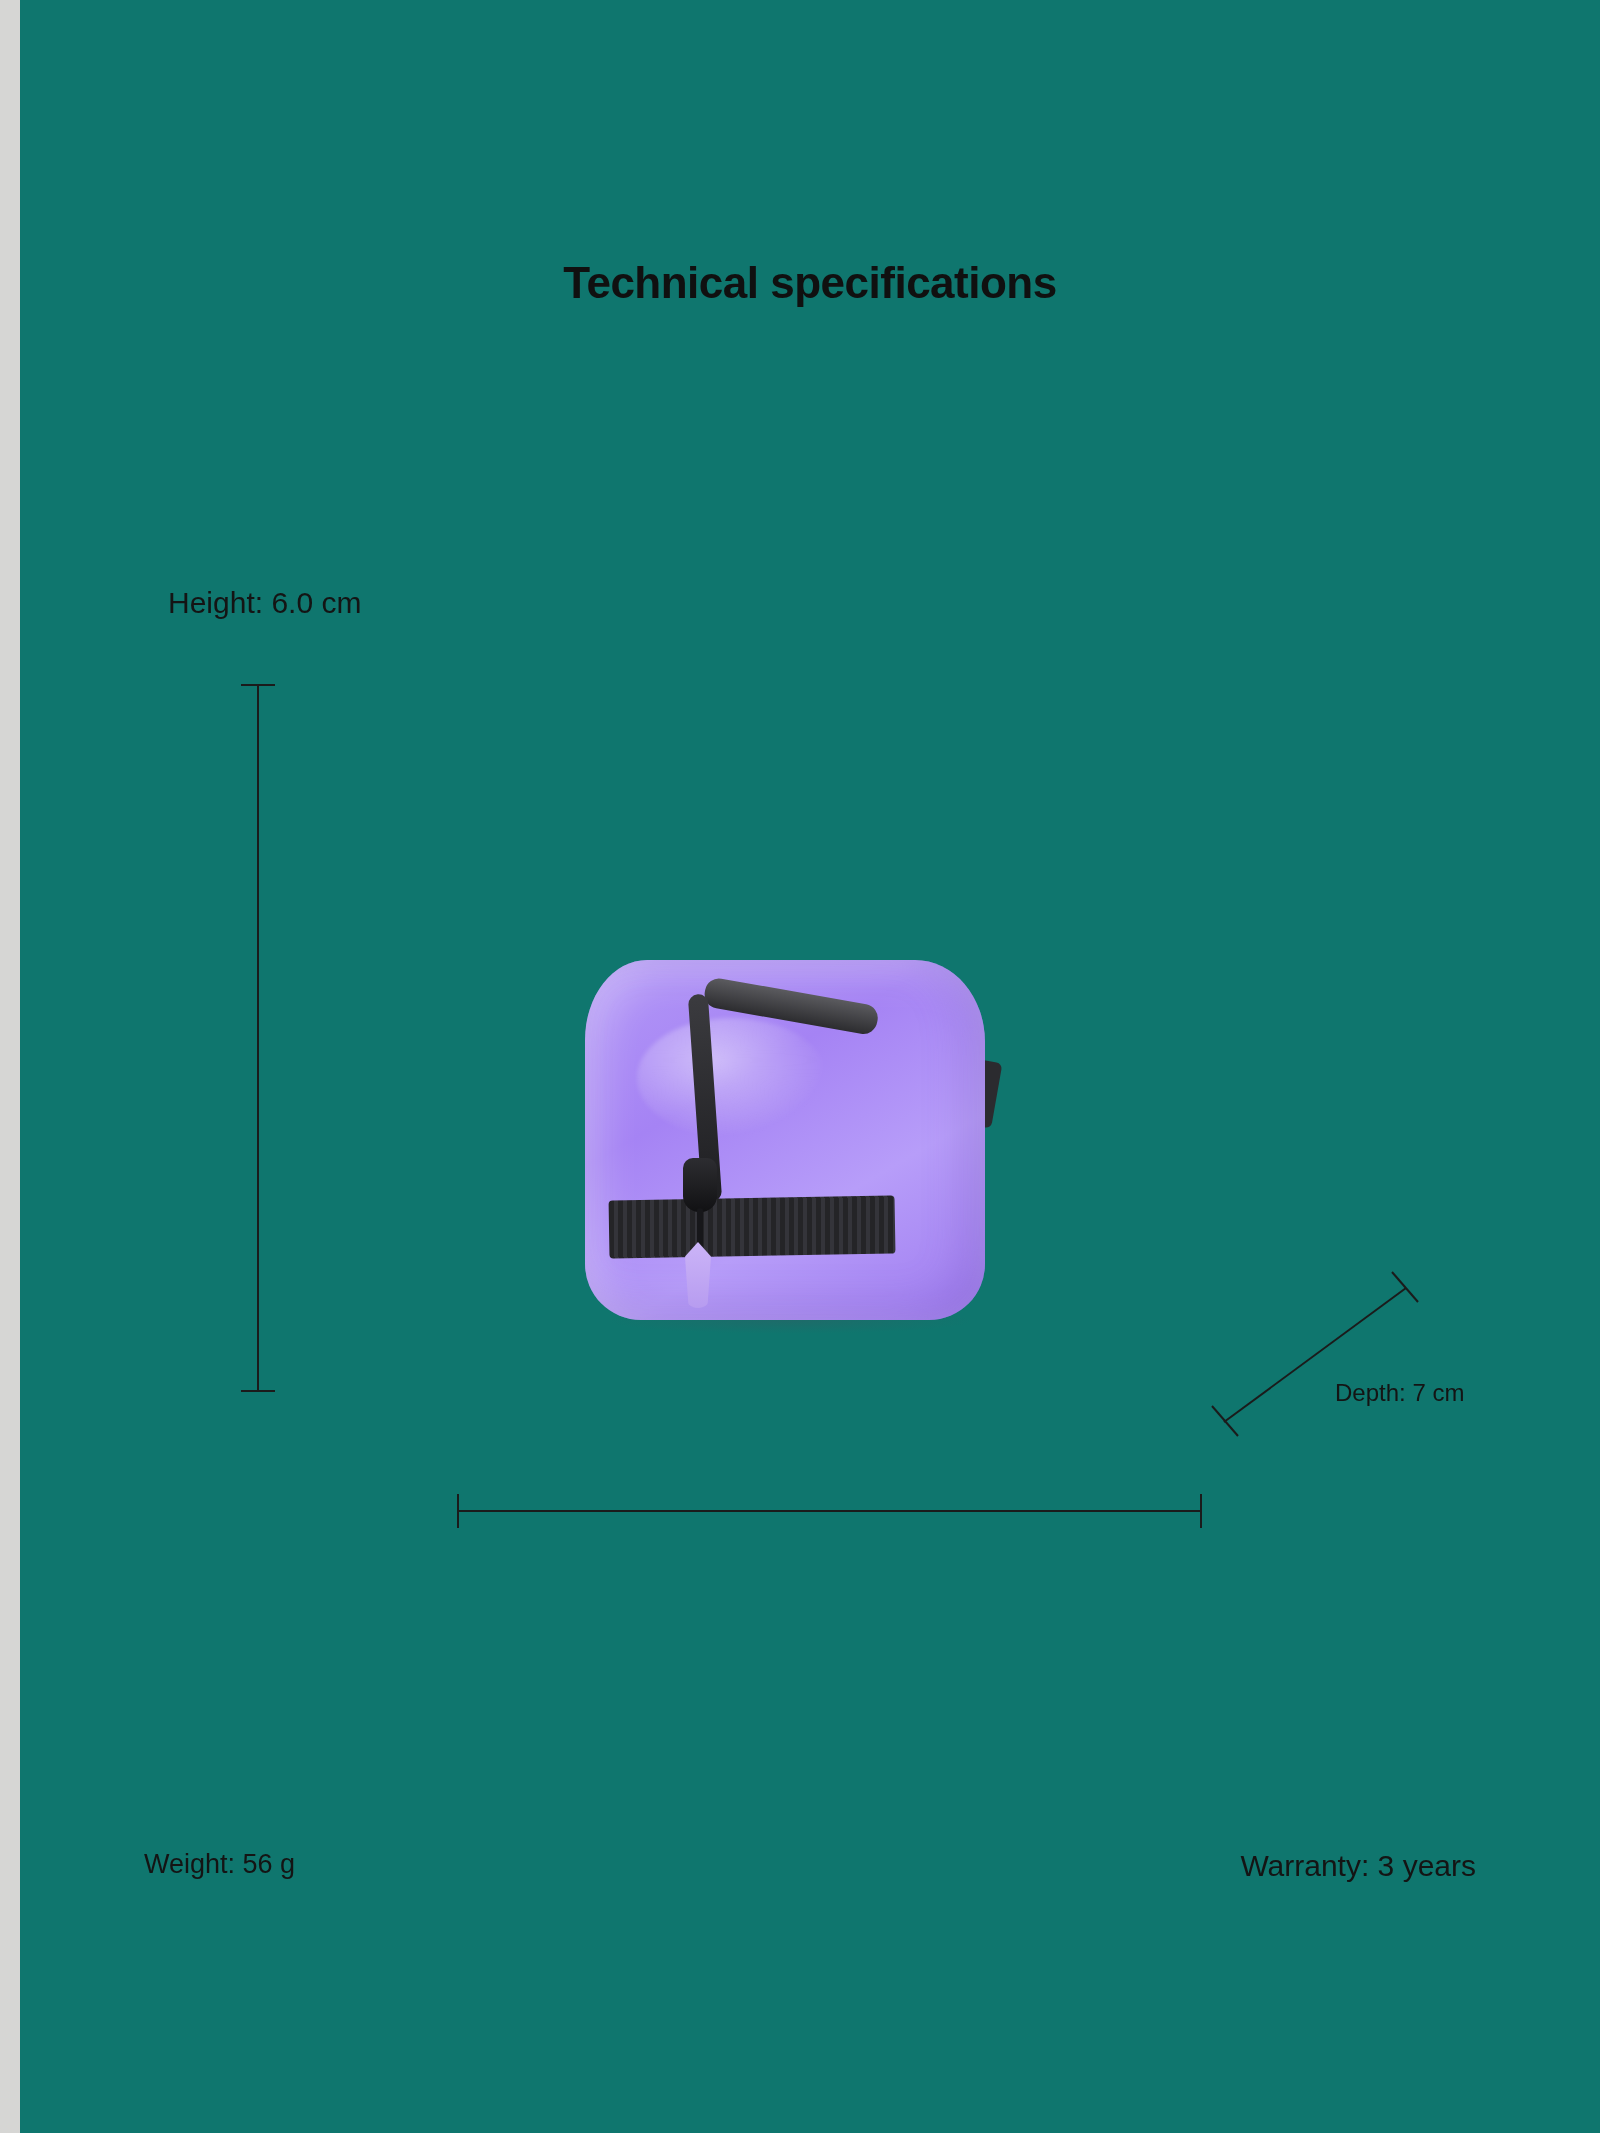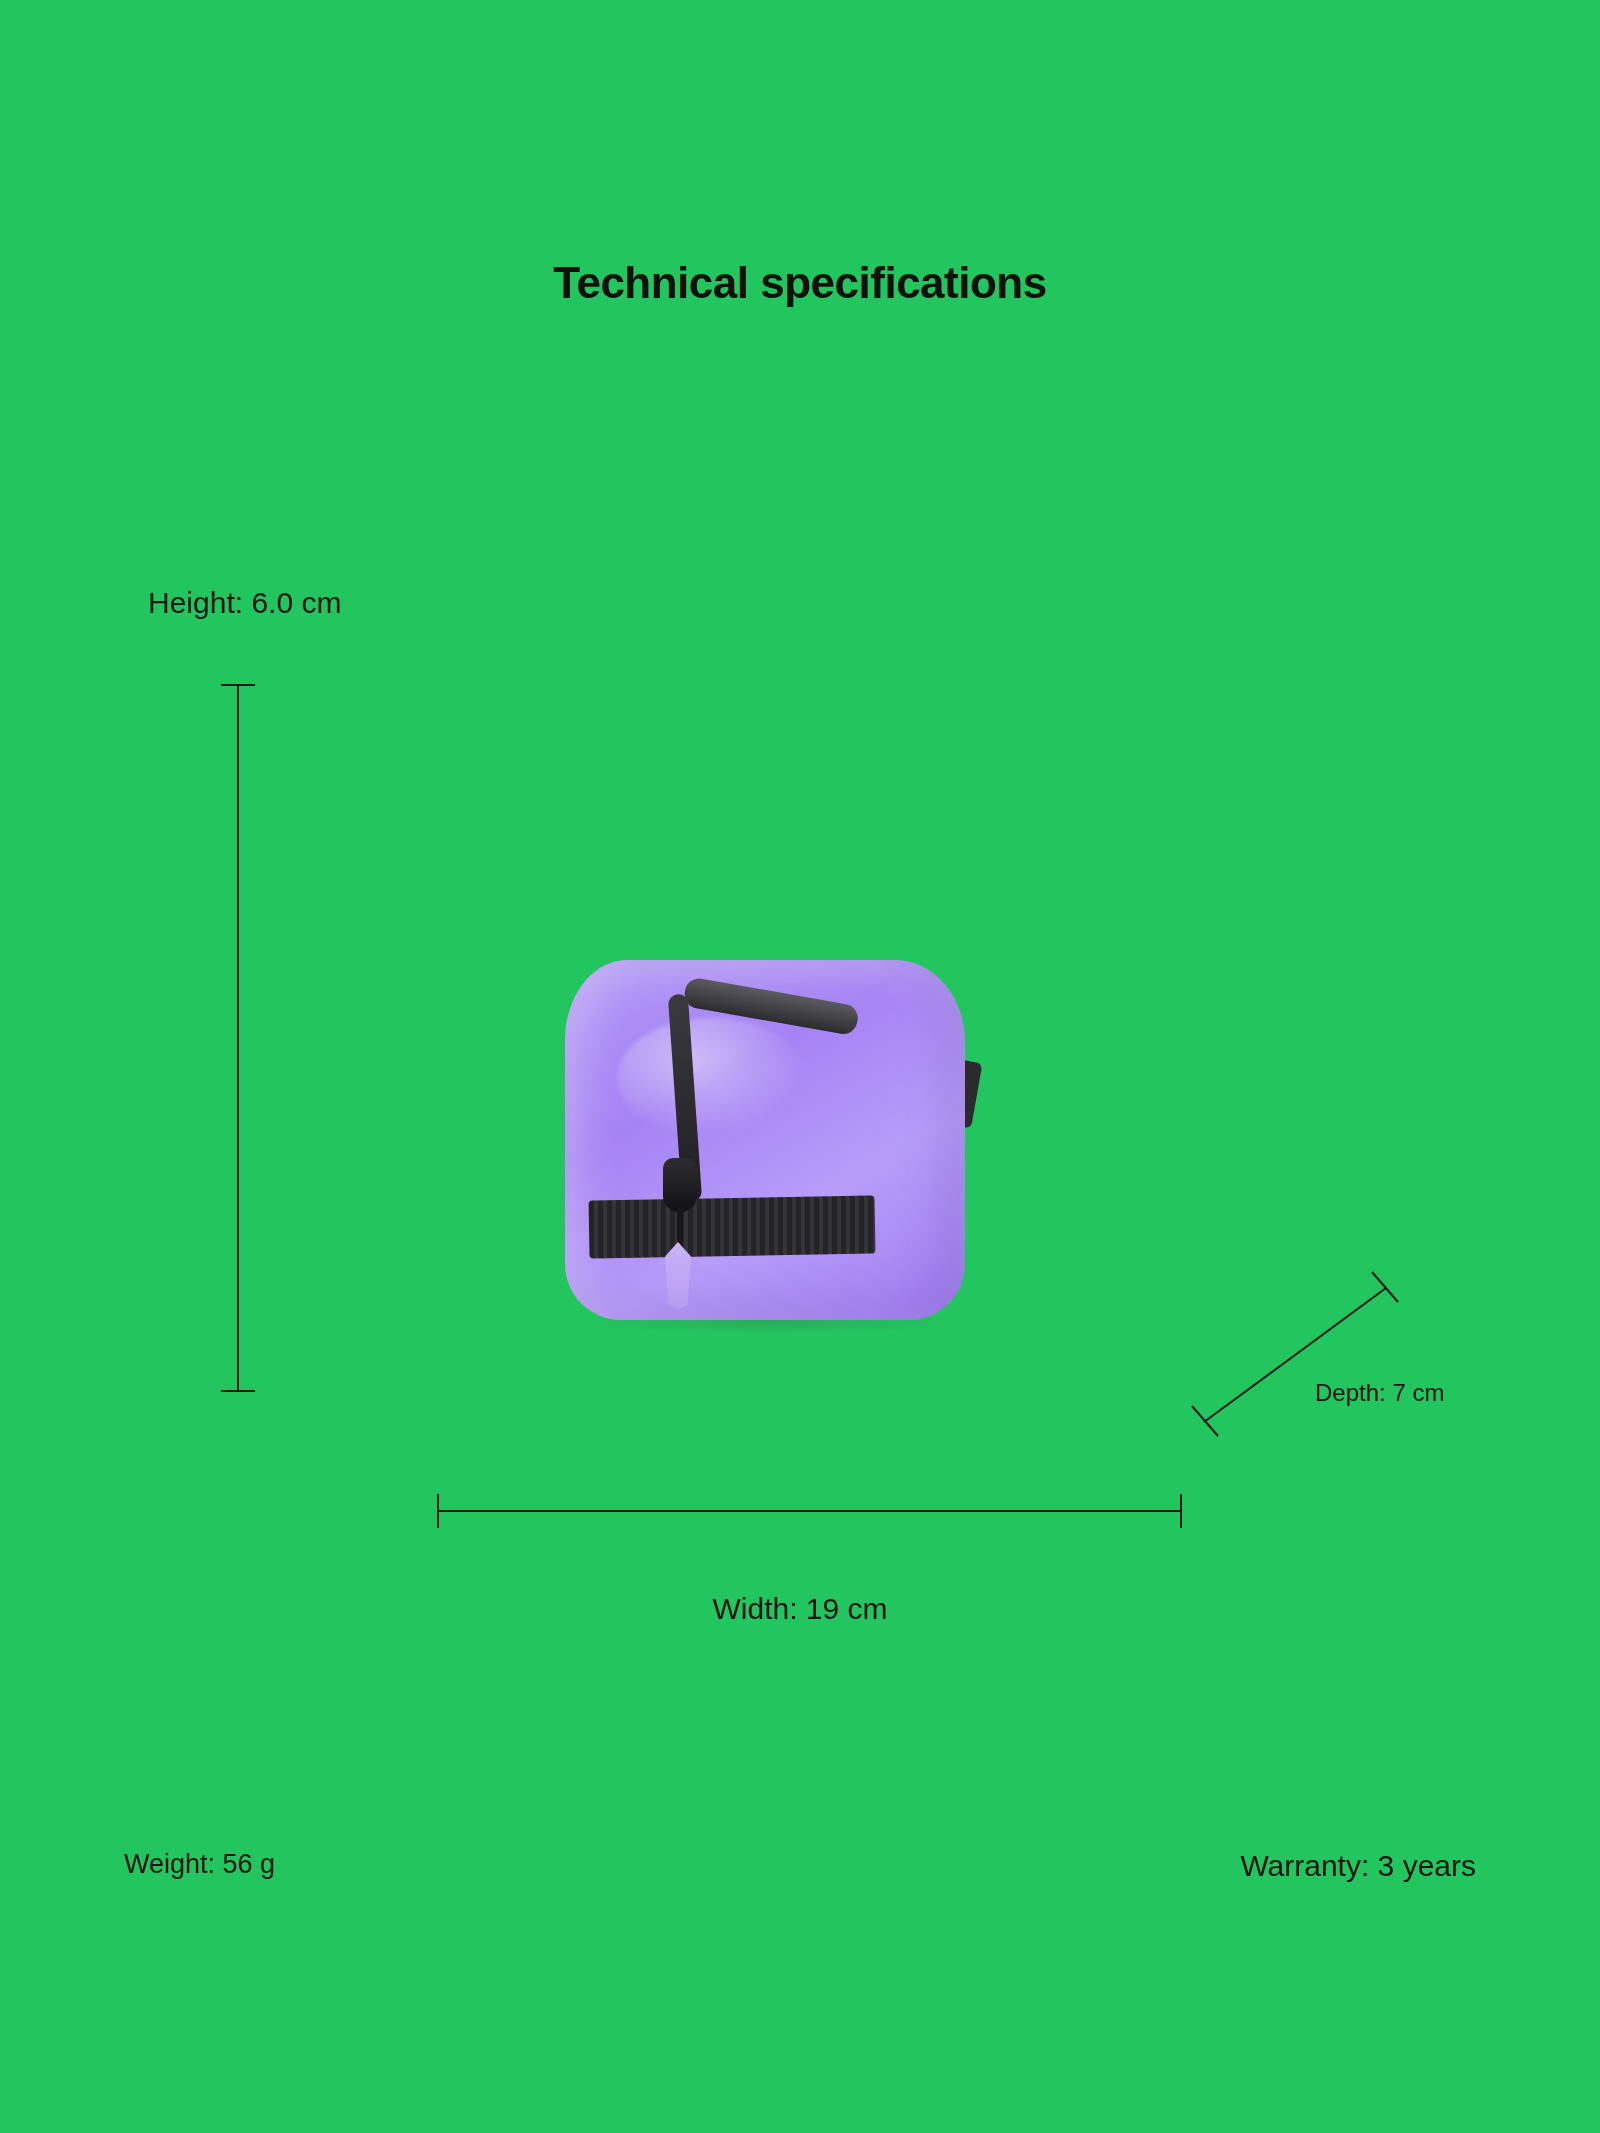--- a/index.html
+++ b/index.html
@@ -12,21 +12,22 @@
     height: 2133px;
     position: relative;
     overflow: hidden;
     font-family: "Liberation Sans", sans-serif;
     color: #131313;
   }
 
   .page {
     position: absolute;
     inset: 0;
-    background: #22c55e;
+    background: #0f766e;
+    margin-left: 20px;
   }
 
   .title {
     position: absolute;
     top: 258px;
     left: 0;
     width: 100%;
     text-align: center;
     font-size: 44px;
     font-weight: 700;
@@ -280,21 +281,20 @@
       <div class="webbing-strip"></div>
       <div class="zipper-pull-head"></div>
       <div class="zipper-cord"></div>
       <div class="zipper-tab"></div>
     </div>
   </div>
 
   <div class="width-cap-left"></div>
   <div class="width-line"></div>
   <div class="width-cap-right"></div>
-  <div class="width-label">Width: 19 cm</div>
 
   <div class="depth-wrap">
     <svg width="230" height="170" viewBox="0 0 230 170">
       <line x1="14" y1="152" x2="196" y2="18" stroke="#1b1b1b" stroke-width="2"></line>
       <line x1="2" y1="136" x2="28" y2="166" stroke="#1b1b1b" stroke-width="2"></line>
       <line x1="182" y1="2" x2="208" y2="32" stroke="#1b1b1b" stroke-width="2"></line>
     </svg>
   </div>
   <div class="depth-label">Depth: 7 cm</div>
 

